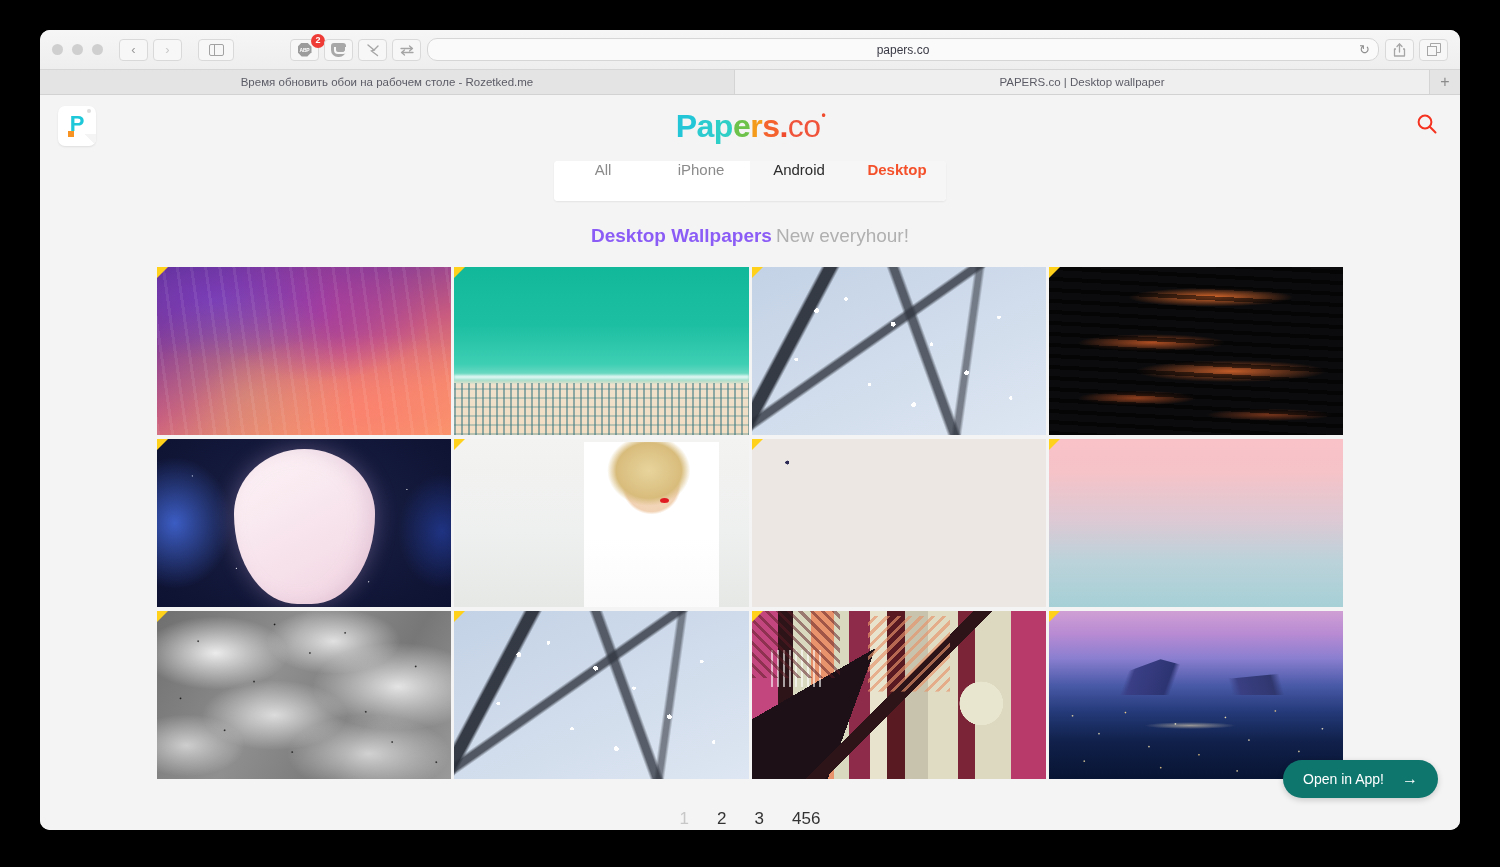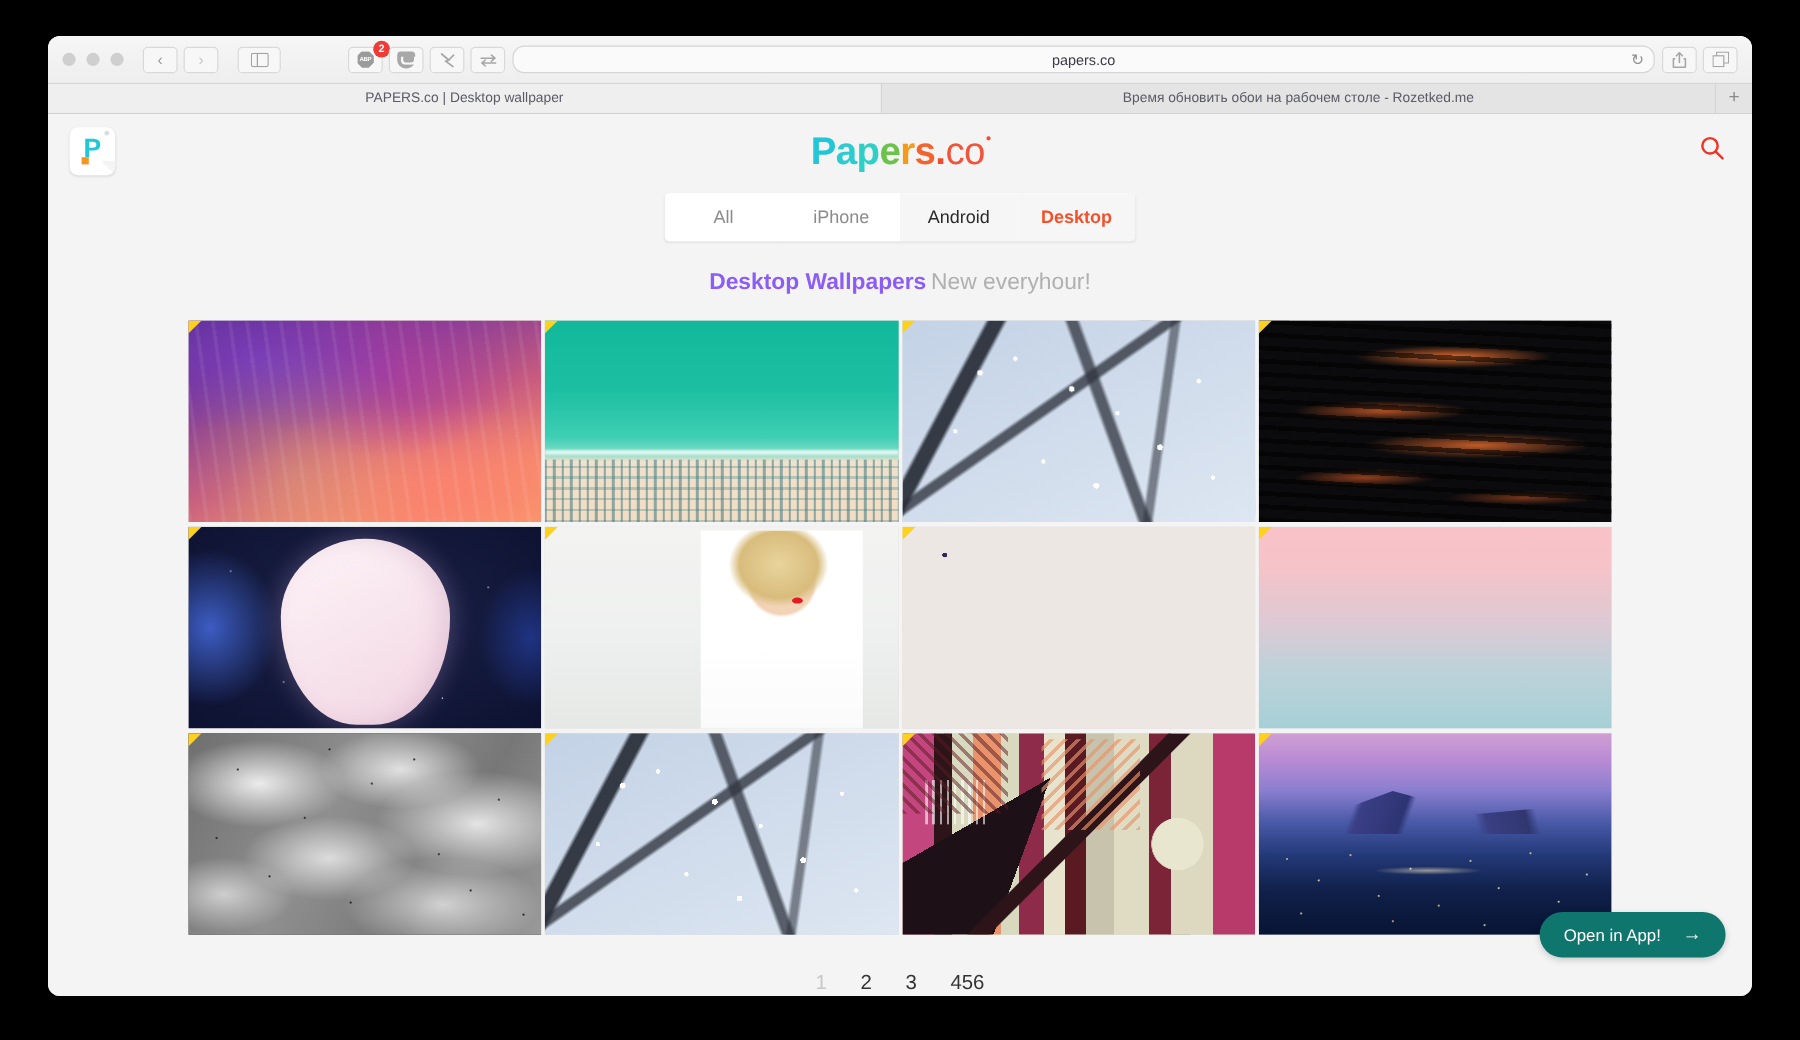--- a/index.html
+++ b/index.html
@@ -269,21 +269,21 @@
     margin: 4px auto 0;
     background: #ffffff;
     border-radius: 4px;
     display: flex;
     overflow: hidden;
     box-shadow: 0 1px 2px rgba(0,0,0,0.07);
   }
   .cat-item {
     flex: 1;
     display: flex;
-    align-items: center;
+    align-items: flex-start;
     justify-content: center;
     font-size: 15px;
     color: #8b8b8b;
     background: #ffffff;
   }
   .cat-item.grey-bg { background: #f6f6f6; }
   .cat-item.bold-dark { color: #2b2b2b; font-weight: normal; }
   .cat-item.active-red { color: #f4502a; font-weight: bold; }
 
   
@@ -686,25 +686,25 @@
         <div class="tb-btn">
           <svg width="14" height="13" viewBox="0 0 14 13">
             <rect x="0.5" y="3.5" width="9" height="9" fill="none" stroke="#a6a6a6"></rect>
             <path d="M3.5 3.5 V0.5 H13.5 V9.5 H9.5" fill="none" stroke="#a6a6a6"></path>
           </svg>
         </div>
       </div>
     </div>
 
     <div class="tabbar">
+      <div class="tab">
+        <span>Время обновить обои на рабочем столе - Rozetked.me</span>
+      </div>
       <div class="tab active">
         <span>PAPERS.co | Desktop wallpaper</span>
-      </div>
-      <div class="tab">
-        <span>Время обновить обои на рабочем столе - Rozetked.me</span>
       </div>
       <div class="tab-newplus">+</div>
     </div>
 
     <div class="page">
 
       <div class="page-header">
         <div class="site-logo-badge">
           <span class="badge-p">P</span>
           <span class="badge-dot"></span>

